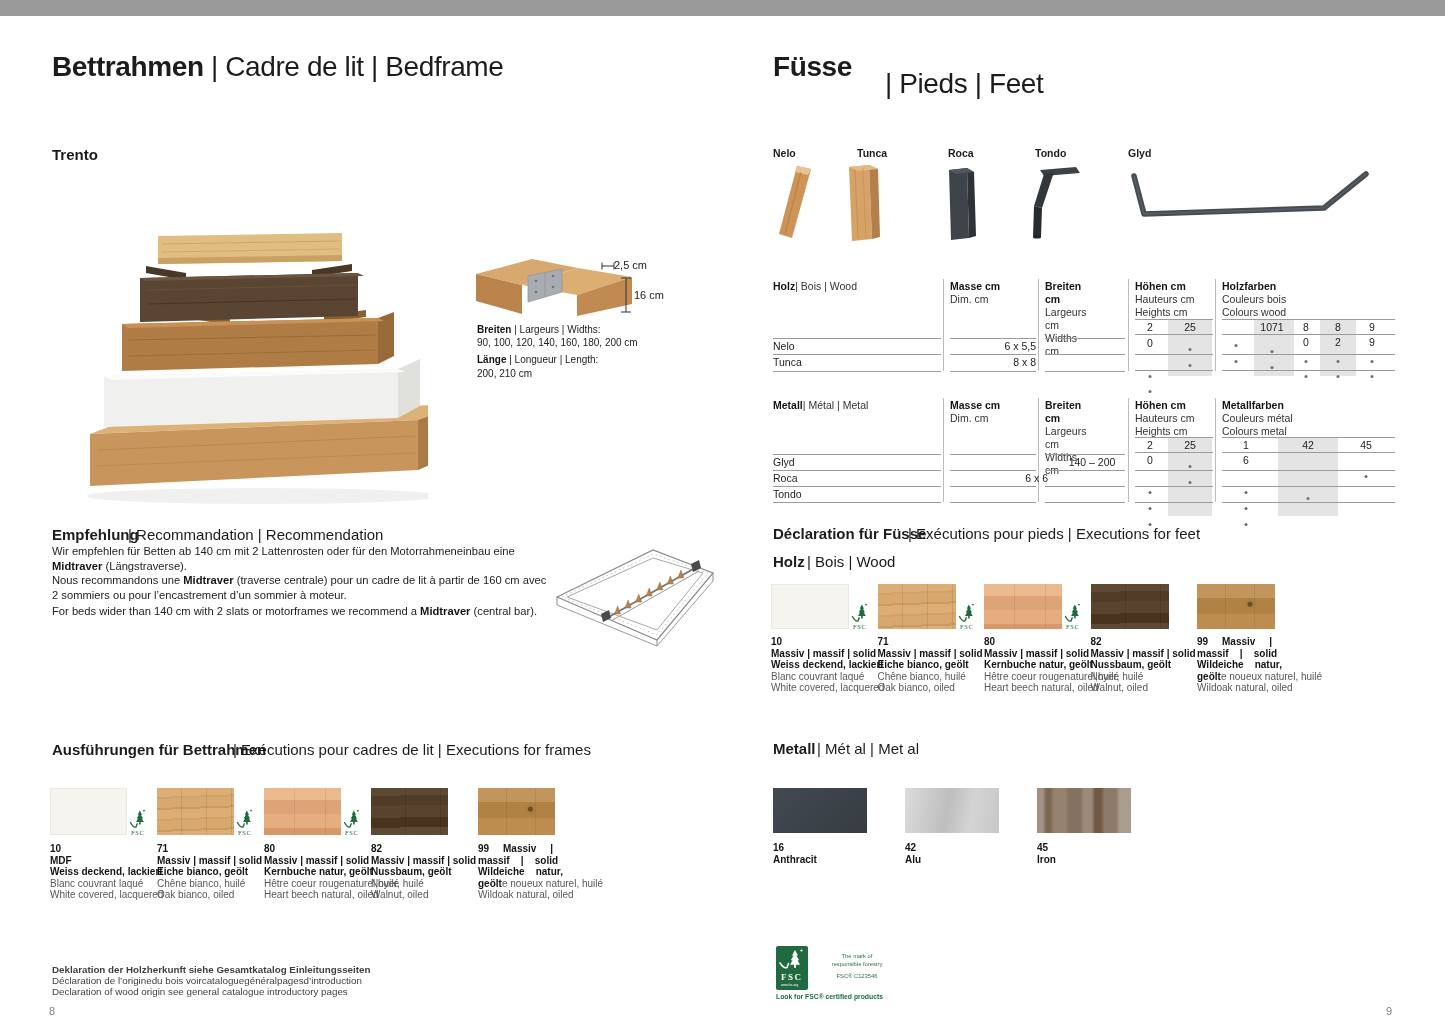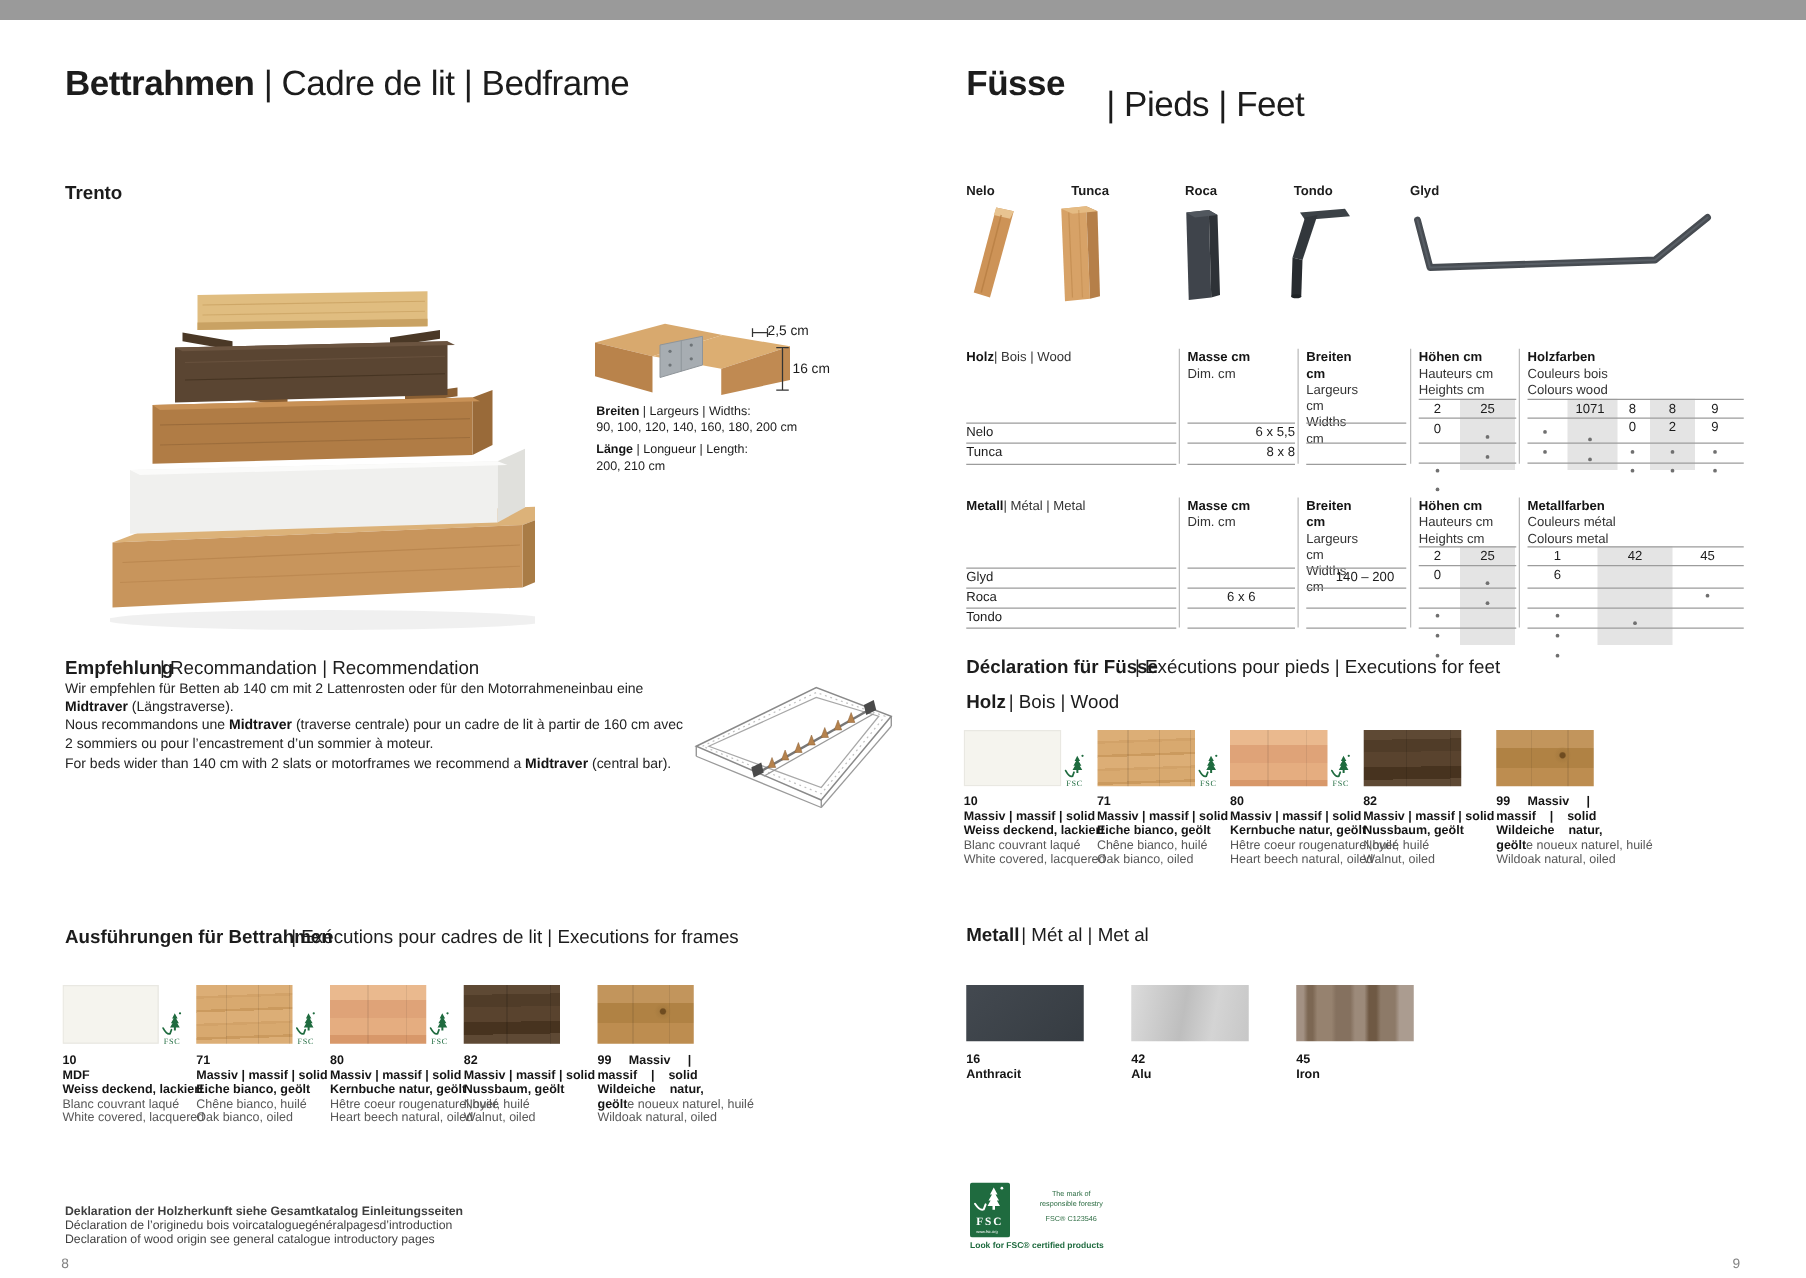--- a/index.html
+++ b/index.html
@@ -393,21 +393,21 @@
         <div class="rule" style="left: 272px; top: 72px; width: 80px;"></div>
         <div class="rule" style="left: 0px; top: 88px; width: 168px;"></div>
         <div class="rule" style="left: 177px; top: 88px; width: 86px;"></div>
         <div class="rule" style="left: 272px; top: 88px; width: 80px;"></div>
         <div class="rule" style="left: 0px; top: 104px; width: 168px;"></div>
         <div class="rule" style="left: 177px; top: 104px; width: 86px;"></div>
         <div class="rule" style="left: 272px; top: 104px; width: 80px;"></div>
         <div class="rowname" style="left: 0px; top: 58px;">Glyd</div>
         <div class="breiteval" style="left: 287px; top: 58px; width: 64px;">140 – 200</div>
         <div class="rowname" style="left: 0px; top: 74px;">Roca</div>
-        <div class="masseval" style="left: 177px; top: 74px; width: 86px; text-align: center;">6 x 6</div>
+        <div class="masseval" style="left: 189px; top: 74px; width: 86px;">6 x 6</div>
         <div class="rowname" style="left: 0px; top: 90px;">Tondo</div>
         <div class="grayband" style="left: 395px; top: 39px; width: 44px; height: 79px;"></div>
         <div class="rule" style="left: 362px; top: 39px; width: 78px;"></div>
         <div class="rule" style="left: 362px; top: 54px; width: 78px;"></div>
         <div class="rule" style="left: 362px; top: 72px; width: 78px;"></div>
         <div class="rule" style="left: 362px; top: 88px; width: 78px;"></div>
         <div class="rule" style="left: 362px; top: 104px; width: 78px;"></div>
         <div class="cell" style="left: 377px; top: 41px;">2</div>
         <div class="cell" style="left: 417px; top: 41px;">25</div>
         <div class="cell" style="left: 377px; top: 56px;">0</div>

